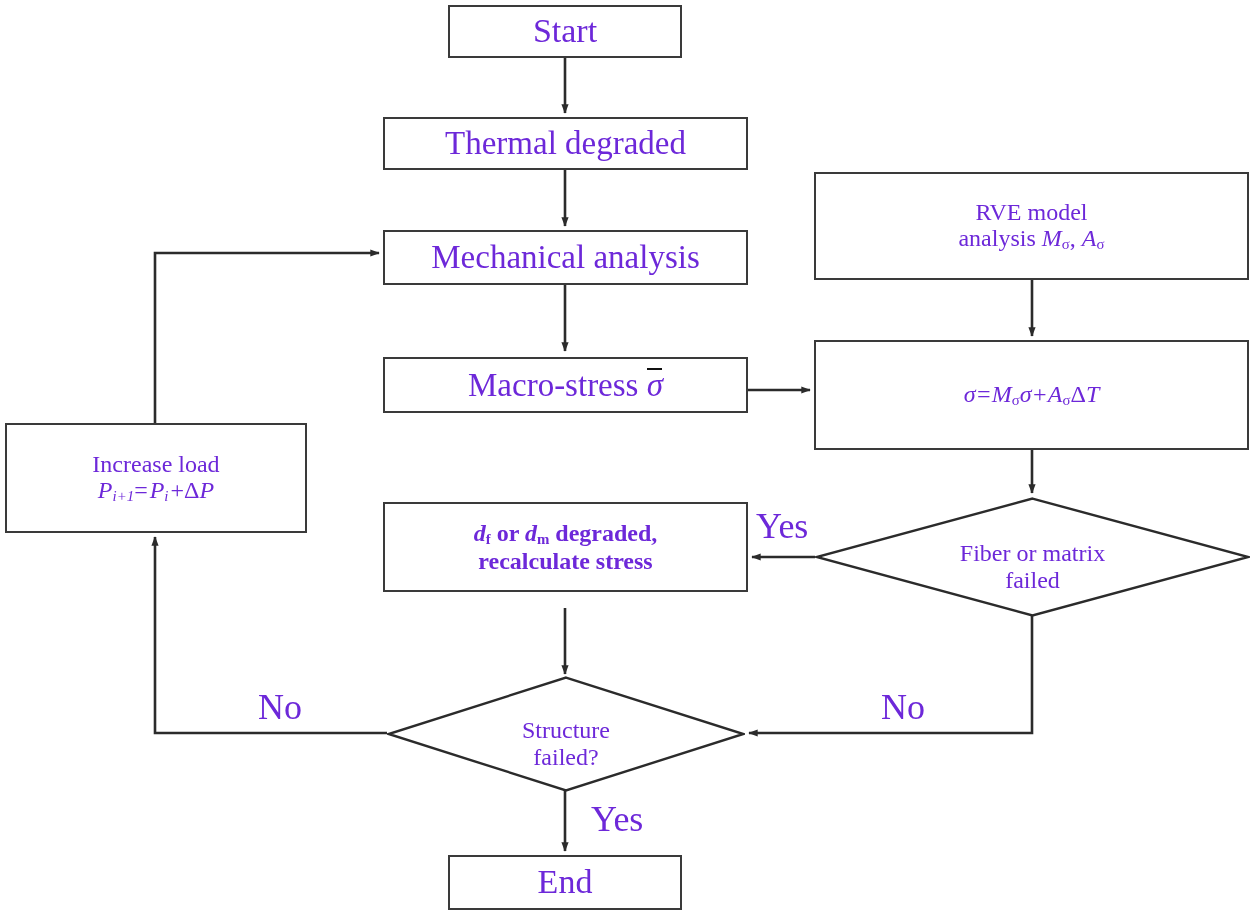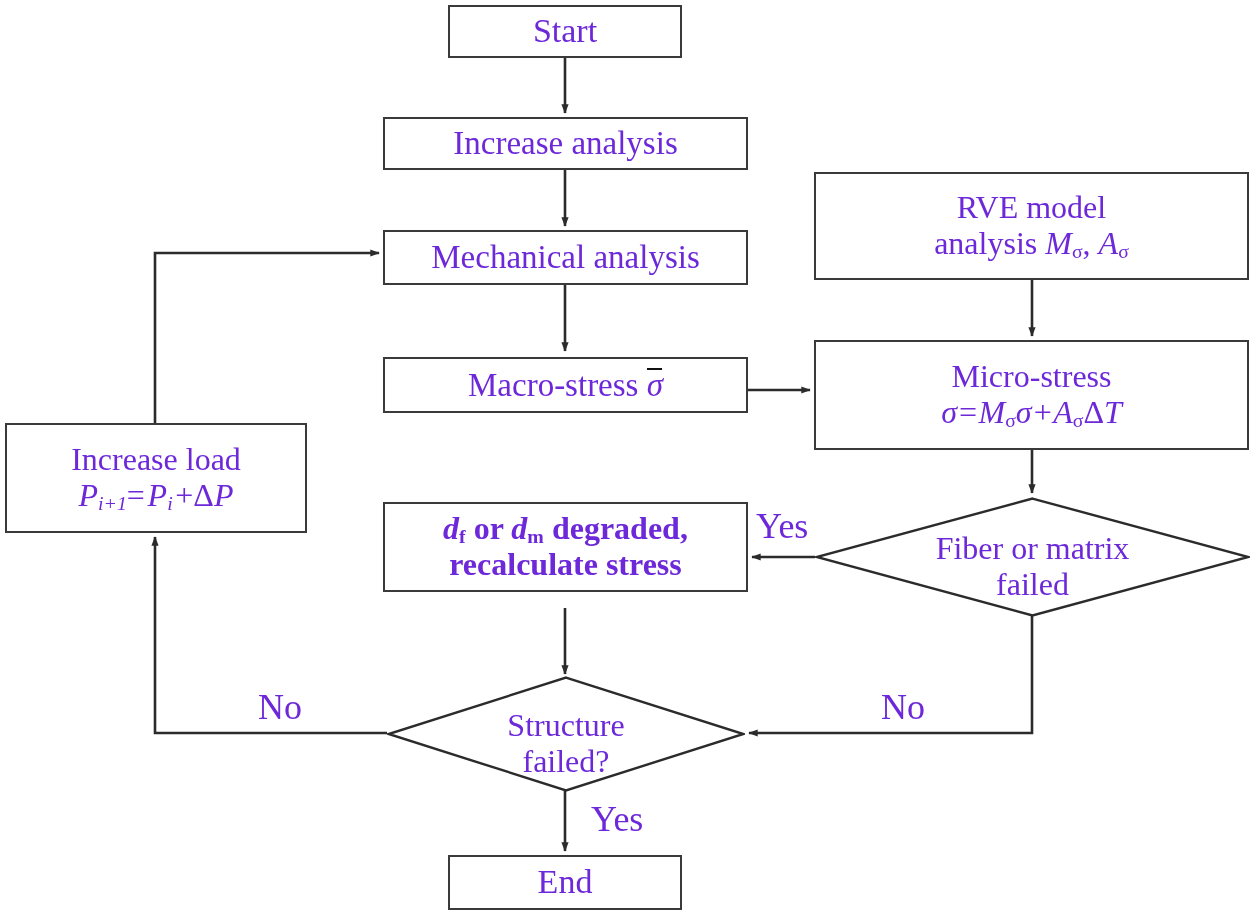--- a/index.html
+++ b/index.html
@@ -55,21 +55,21 @@
     z-index: 2;
     width: 100%;
     margin-top: 20px;
   }
   .edge-label {
     position: absolute;
     white-space: nowrap;
   }
   .fs-start  { font-size: 34px; }
   .fs-box    { font-size: 33px; }
-  .fs-two    { font-size: 32px; }
+  .fs-two    { font-size: 24px; }
   .fs-label  { font-size: 36px; }
   .ital { font-style: italic; }
   sub {
     font-size: 0.62em;
     vertical-align: -0.22em;
     font-style: normal;
   }
   sub.it { font-style: italic; }
   .ovl {
     display: inline-block;
@@ -125,21 +125,21 @@
 
       <path d="M565,790 L565,851" marker-end="url(#ah)"></path>
     </g>
   </svg>
 
   <div class="node box fs-start" style="left:448px; top:5px; width:234px; height:53px;">
     <span class="txt">Start</span>
   </div>
 
   <div class="node box fs-box" style="left:383px; top:117px; width:365px; height:53px;">
-    <span class="txt">Increase analysis</span>
+    <span class="txt">Thermal degraded</span>
   </div>
 
   <div class="node box fs-box" style="left:383px; top:230px; width:365px; height:55px;">
     <span class="txt">Mechanical analysis</span>
   </div>
 
   <div class="node box fs-box" style="left:383px; top:357px; width:365px; height:56px;">
     <span class="txt">
       <span>Macro-stress </span><span class="ovl">σ</span>
     </span>
@@ -147,21 +147,20 @@
 
   <div class="node box fs-two" style="left:814px; top:172px; width:435px; height:108px;">
     <span class="txt">
       <span class="line2">RVE model</span>
       <span class="line2 eq"><span>analysis </span><span class="ital">M</span><sub>σ</sub><span>, </span><span class="ital">A</span><sub>σ</sub></span>
     </span>
   </div>
 
   <div class="node box fs-two" style="left:814px; top:340px; width:435px; height:110px;">
     <span class="txt">
-      <span class="line2">Micro-stress</span>
       <span class="line2 eq ital">σ=<span class="ital">M</span><sub>σ</sub><span>σ</span>+<span class="ital">A</span><sub>σ</sub><span style="font-style:normal">Δ</span><span class="ital">T</span></span>
     </span>
   </div>
 
   <div class="node box fs-two" style="left:5px; top:423px; width:302px; height:110px;">
     <span class="txt">
       <span class="line2">Increase load</span>
       <span class="line2 eq"><span class="ital">P</span><sub class="it">i+1</sub>= <span class="ital">P</span><sub class="it">i</sub> +<span>Δ</span><span class="ital">P</span></span>
     </span>
   </div>

